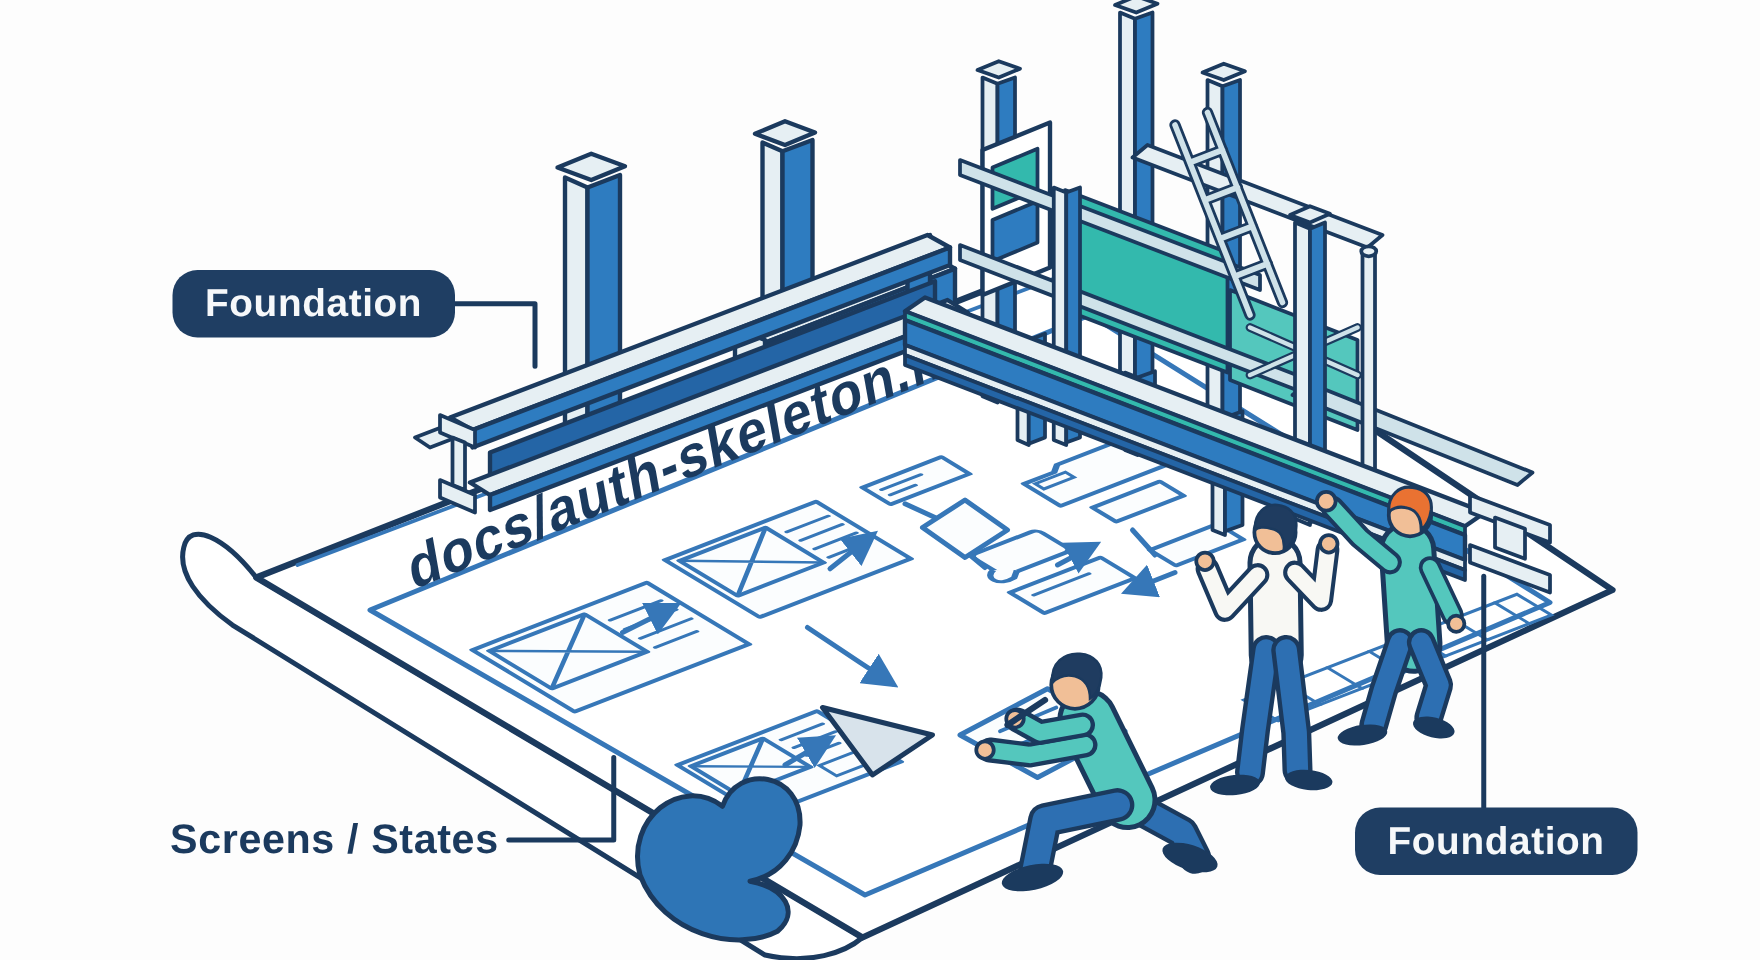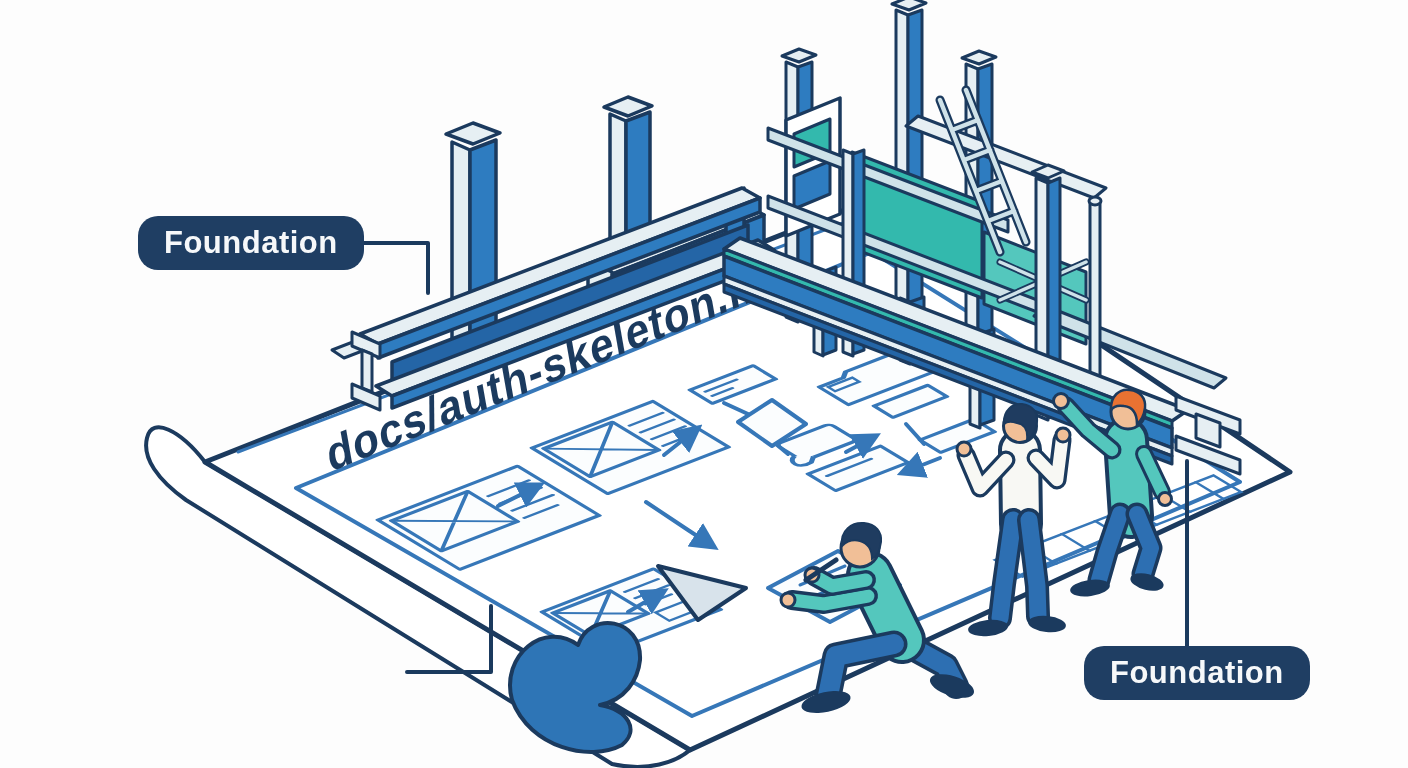--- a/index.html
+++ b/index.html
@@ -282,13 +282,14 @@
     <path class="limbJ" stroke-width="16" d="M 1137 514 L 1151 548 L 1143 574"></path>
     <ellipse class="shoe" cx="1090" cy="588" rx="20" ry="8" transform="rotate(-8 1090 588)"></ellipse>
     <ellipse class="shoe" cx="1147" cy="582" rx="17" ry="8" transform="rotate(14 1147 582)"></ellipse>
     <circle class="skin" cx="1128" cy="412" r="17" stroke-width="3.5"></circle>
     <path fill="var(--hair-orange)" stroke="var(--navy)" stroke-width="2.5" d="M 1111 410 C 1110 396 1120 388 1130 390 C 1140 391 1146 398 1145 408 C 1144 415 1141 421 1137 424 C 1137 413 1132 407 1124 406 C 1118 405 1113 407 1111 410 Z"></path>
   </g>
 </svg>
 
 <div class="callout" style="left:138px;top:216px;">Foundation</div>
 <div class="callout" style="left:1084px;top:646px;">Foundation</div>
+<div class="plain-label" style="left:136px;top:652px;">Screens / States</div>
 </div>
 
 </body></html>

